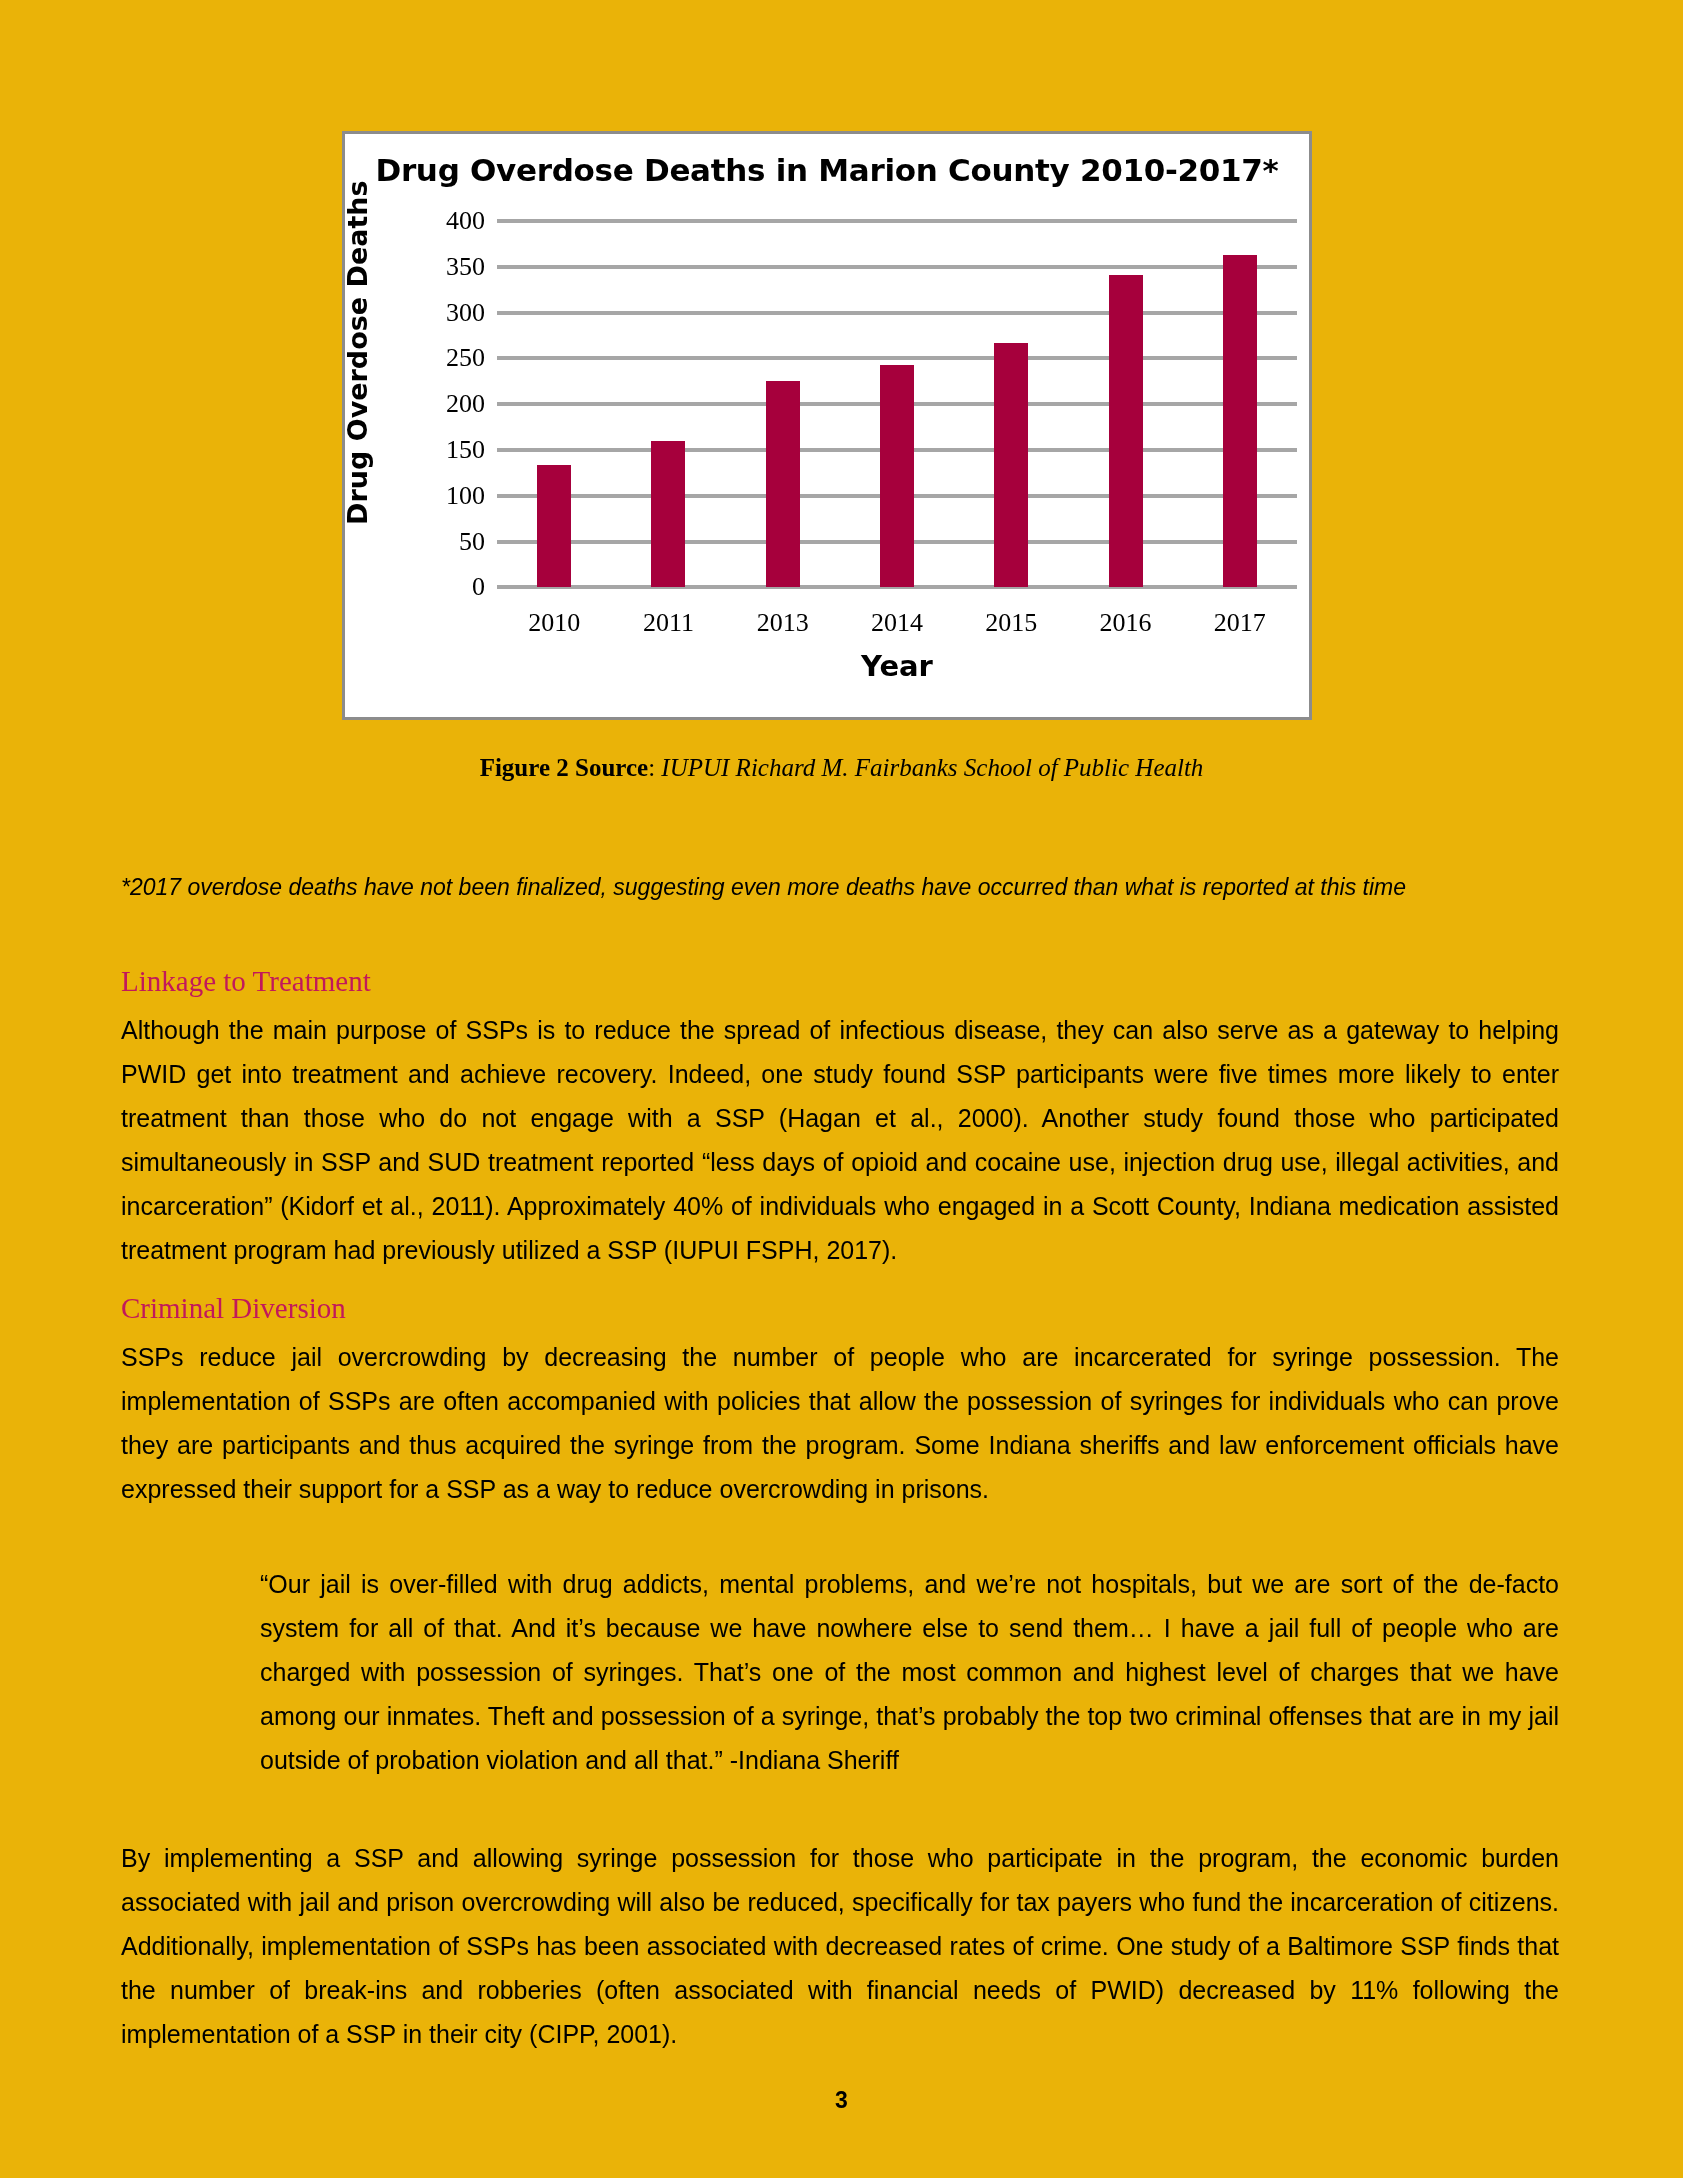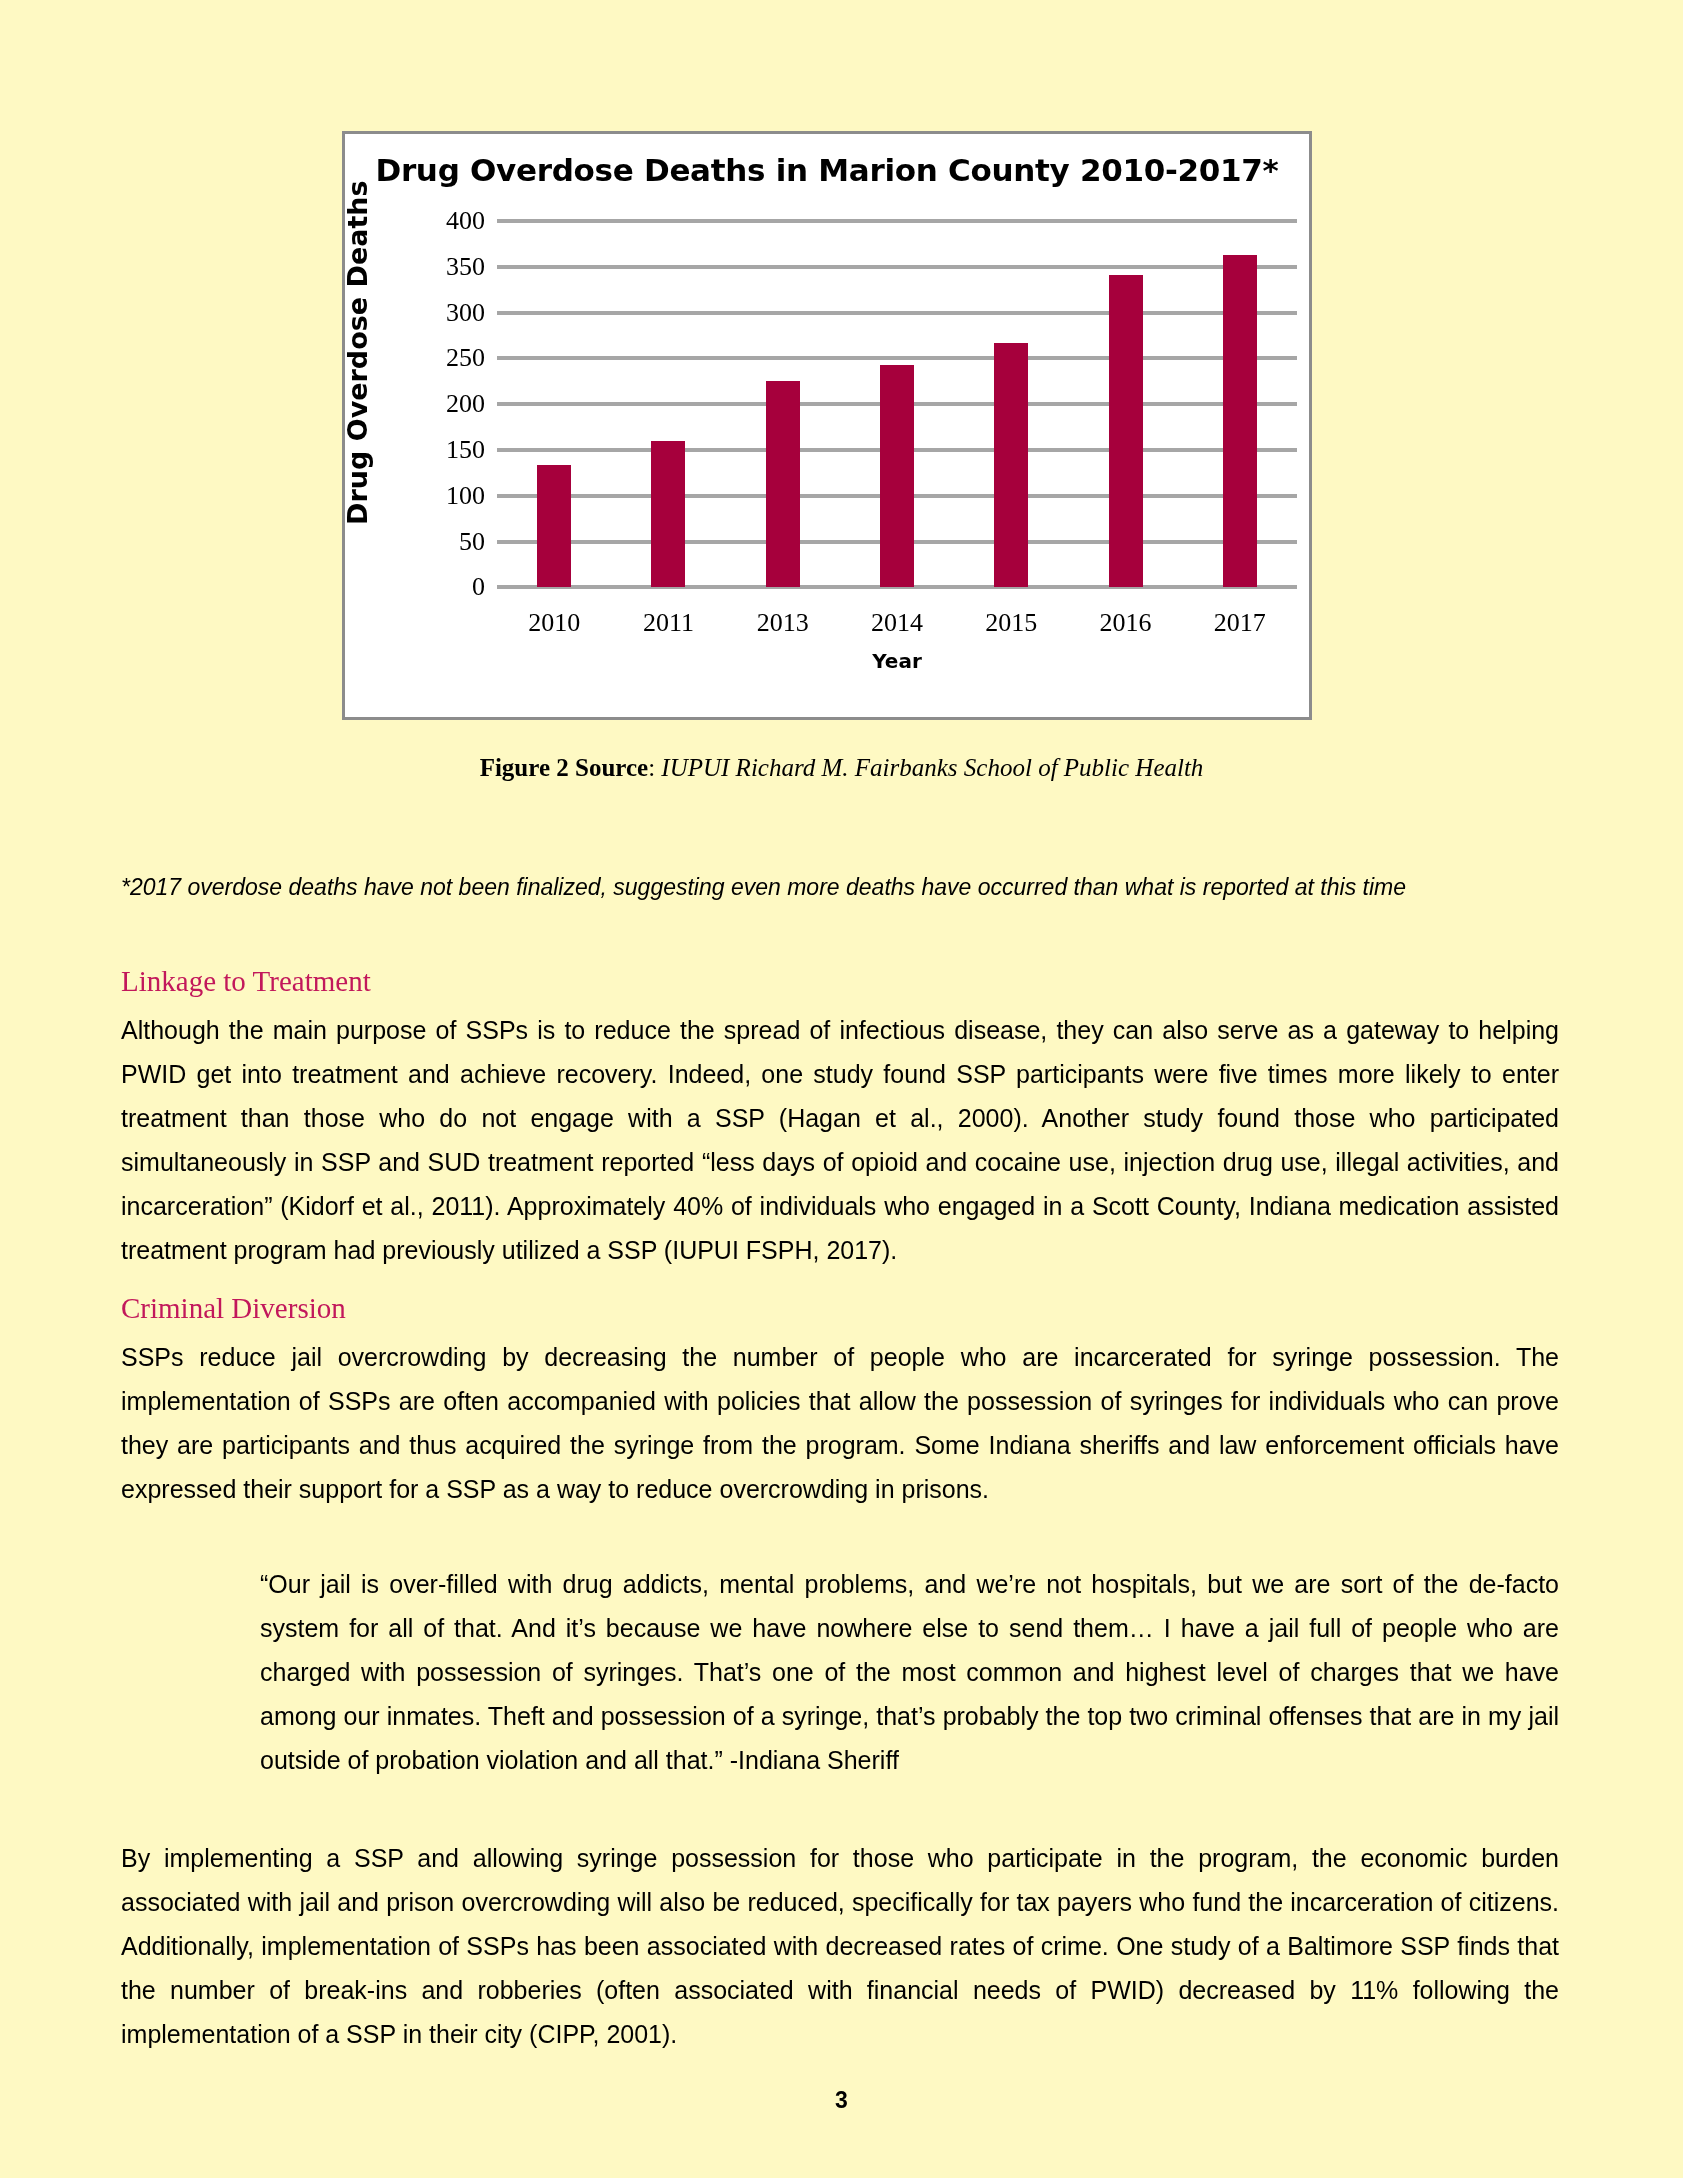--- a/index.html
+++ b/index.html
@@ -12,21 +12,21 @@
     height: 2178px;
     position: relative;
     font-family: "Liberation Sans", sans-serif;
     color: #000000;
     overflow: hidden;
   }
 
   .page {
     position: absolute;
     inset: 0;
-    background: #fef9c3;
+    background: #eab308;
   }
 
   
   .figure-block {
     position: absolute;
     left: 342px;
     top: 131px;
     width: 970px;
     height: 589px;
     border: 3px solid #8c8c8c;
@@ -146,21 +146,21 @@
   }
 
   .x-axis-title {
     position: absolute;
     left: 57px;
     right: 0;
     top: 428px;
     text-align: center;
     font-family: "DejaVu Sans", sans-serif;
     font-weight: bold;
-    font-size: 20px;
+    font-size: 29px;
     color: #000000;
   }
 
   
   .figure-caption {
     position: absolute;
     left: 139px;
     right: 139px;
     top: 754px;
     text-align: center;

